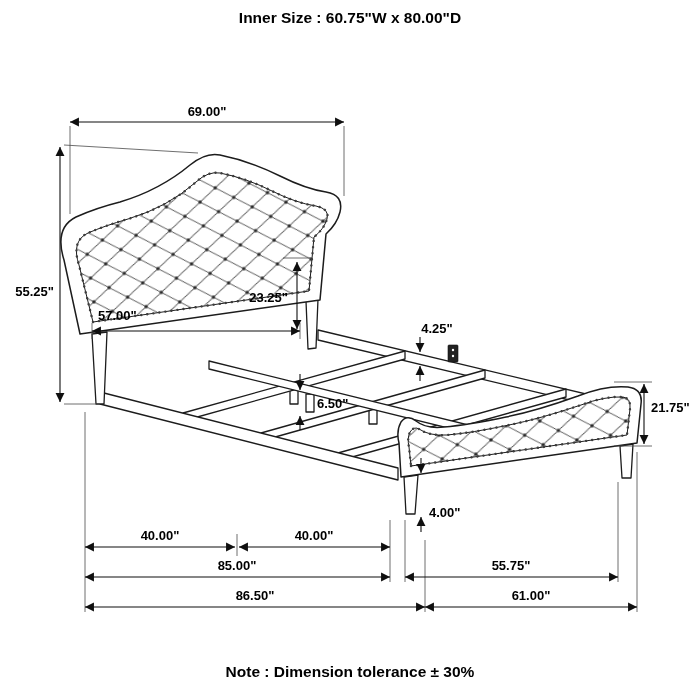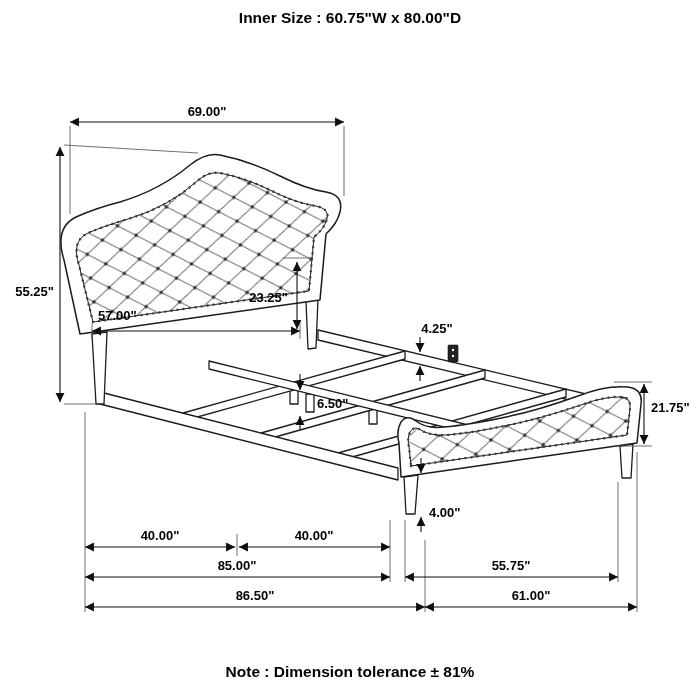--- a/index.html
+++ b/index.html
@@ -177,14 +177,14 @@
       <line class="dimline" x1="85" y1="607" x2="425" y2="607" marker-start="url(#ah)" marker-end="url(#ah)"></line>
       <text class="dimtext" x="255" y="600" text-anchor="middle">86.50"</text>
     </g>
 
     <g>
       <line class="dimline" x1="425" y1="607" x2="637" y2="607" marker-start="url(#ah)" marker-end="url(#ah)"></line>
       <text class="dimtext" x="531" y="600" text-anchor="middle">61.00"</text>
     </g>
   </svg>
 
-  <div class="note-text">Note : Dimension tolerance ± 81%</div>
+  <div class="note-text">Note : Dimension tolerance ± 30%</div>
 </div>
 
 </body></html>

